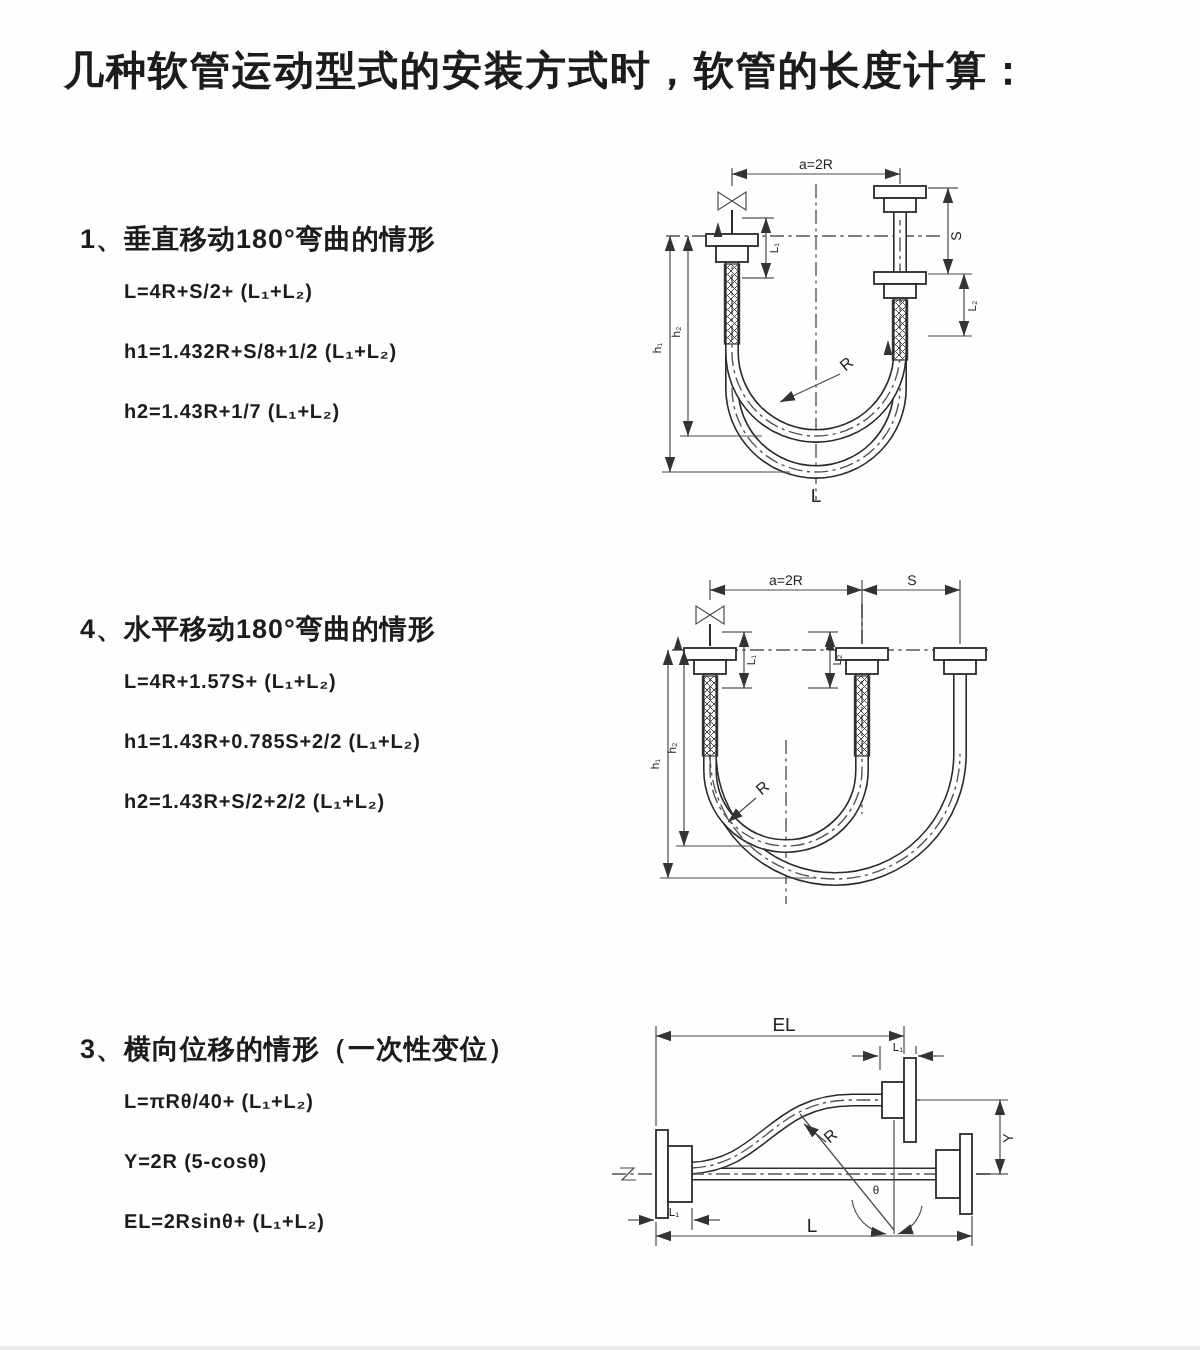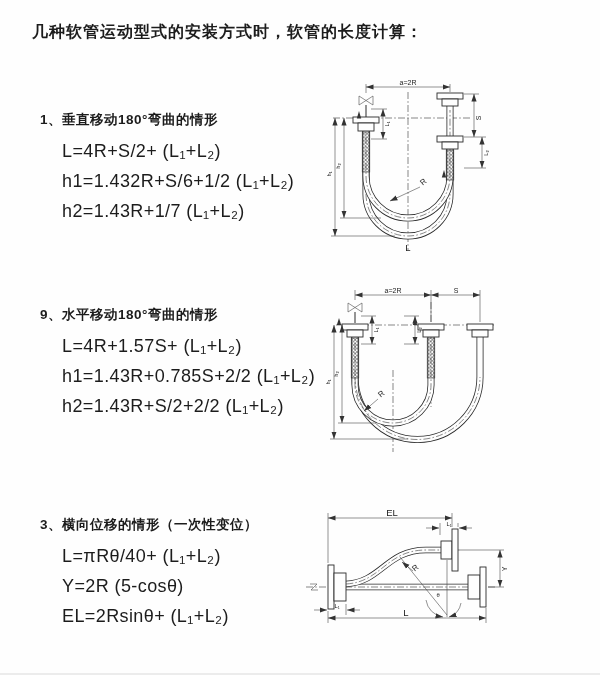--- a/index.html
+++ b/index.html
@@ -1,27 +1,27 @@
 <!DOCTYPE html>
 <html><head>
 <meta charset="utf-8">
 <style>
   html,body{margin:0;padding:0;}
   body{
     width:600px;height:675px;background:#fefefe;position:relative;
     font-family:"Liberation Sans","DejaVu Sans",sans-serif;color:#1c1c1c;overflow:hidden;
   }
   .doc-title{
-    position:absolute;left:32px;top:22px;font-size:16px;font-weight:bold;letter-spacing:1px;
+    position:absolute;left:32px;top:22px;font-size:20px;font-weight:bold;letter-spacing:1px;
   }
   .sec-heading{
     position:absolute;font-size:13.5px;font-weight:bold;letter-spacing:0.5px;white-space:nowrap;
   }
   .formula{
-    position:absolute;font-size:18px;font-weight:normal;letter-spacing:0.4px;white-space:nowrap;
+    position:absolute;font-size:10px;font-weight:bold;letter-spacing:0.4px;white-space:nowrap;
   }
   svg{position:absolute;overflow:visible;}
   svg text{font-family:"Liberation Sans","DejaVu Sans",sans-serif;fill:#222;}
   .ln{stroke:#2b2b2b;stroke-width:1;fill:none;}
   .tn{stroke:#4a4a4a;stroke-width:0.6;fill:none;}
   .po{stroke:#2b2b2b;stroke-width:7;fill:none;}
   .pi{stroke:#fefefe;stroke-width:5.4;fill:none;}
   .po2{stroke:#2b2b2b;stroke-width:6.4;fill:none;}
   .pi2{stroke:#fefefe;stroke-width:4.9;fill:none;}
   .cl{stroke:#555;stroke-width:0.7;fill:none;stroke-dasharray:7 2.2 1.6 2.2;}
@@ -46,24 +46,24 @@
     <pattern id="hatch" patternUnits="userSpaceOnUse" width="3.5" height="3.5">
       <path d="M0,3.5 L3.5,0 M0,0 L3.5,3.5" stroke="#333" stroke-width="0.45"></path>
     </pattern>
   </defs>
 </svg>
 
 <div class="doc-title">几种软管运动型式的安装方式时，软管的长度计算：</div>
 
 <div class="sec-heading" style="left:40px;top:111px">1、垂直移动180°弯曲的情形</div>
 <div class="formula" style="left:62px;top:141px">L=4R+S/2+ (L₁+L₂)</div>
-<div class="formula" style="left:62px;top:171px">h1=1.432R+S/6+1/2 (L₁+L₂)</div>
+<div class="formula" style="left:62px;top:171px">h1=1.432R+S/8+1/2 (L₁+L₂)</div>
 <div class="formula" style="left:62px;top:201px">h2=1.43R+1/7 (L₁+L₂)</div>
 
-<div class="sec-heading" style="left:40px;top:306px">9、水平移动180°弯曲的情形</div>
+<div class="sec-heading" style="left:40px;top:306px">4、水平移动180°弯曲的情形</div>
 <div class="formula" style="left:62px;top:336px">L=4R+1.57S+ (L₁+L₂)</div>
 <div class="formula" style="left:62px;top:366px">h1=1.43R+0.785S+2/2 (L₁+L₂)</div>
 <div class="formula" style="left:62px;top:396px">h2=1.43R+S/2+2/2 (L₁+L₂)</div>
 
 <div class="sec-heading" style="left:40px;top:516px">3、横向位移的情形（一次性变位）</div>
 <div class="formula" style="left:62px;top:546px">L=πRθ/40+ (L₁+L₂)</div>
 <div class="formula" style="left:62px;top:576px">Y=2R (5-cosθ)</div>
 <div class="formula" style="left:62px;top:606px">EL=2Rsinθ+ (L₁+L₂)</div>
 
 <svg style="left:313px;top:76px" width="272" height="178" viewBox="0 0 272 178">

